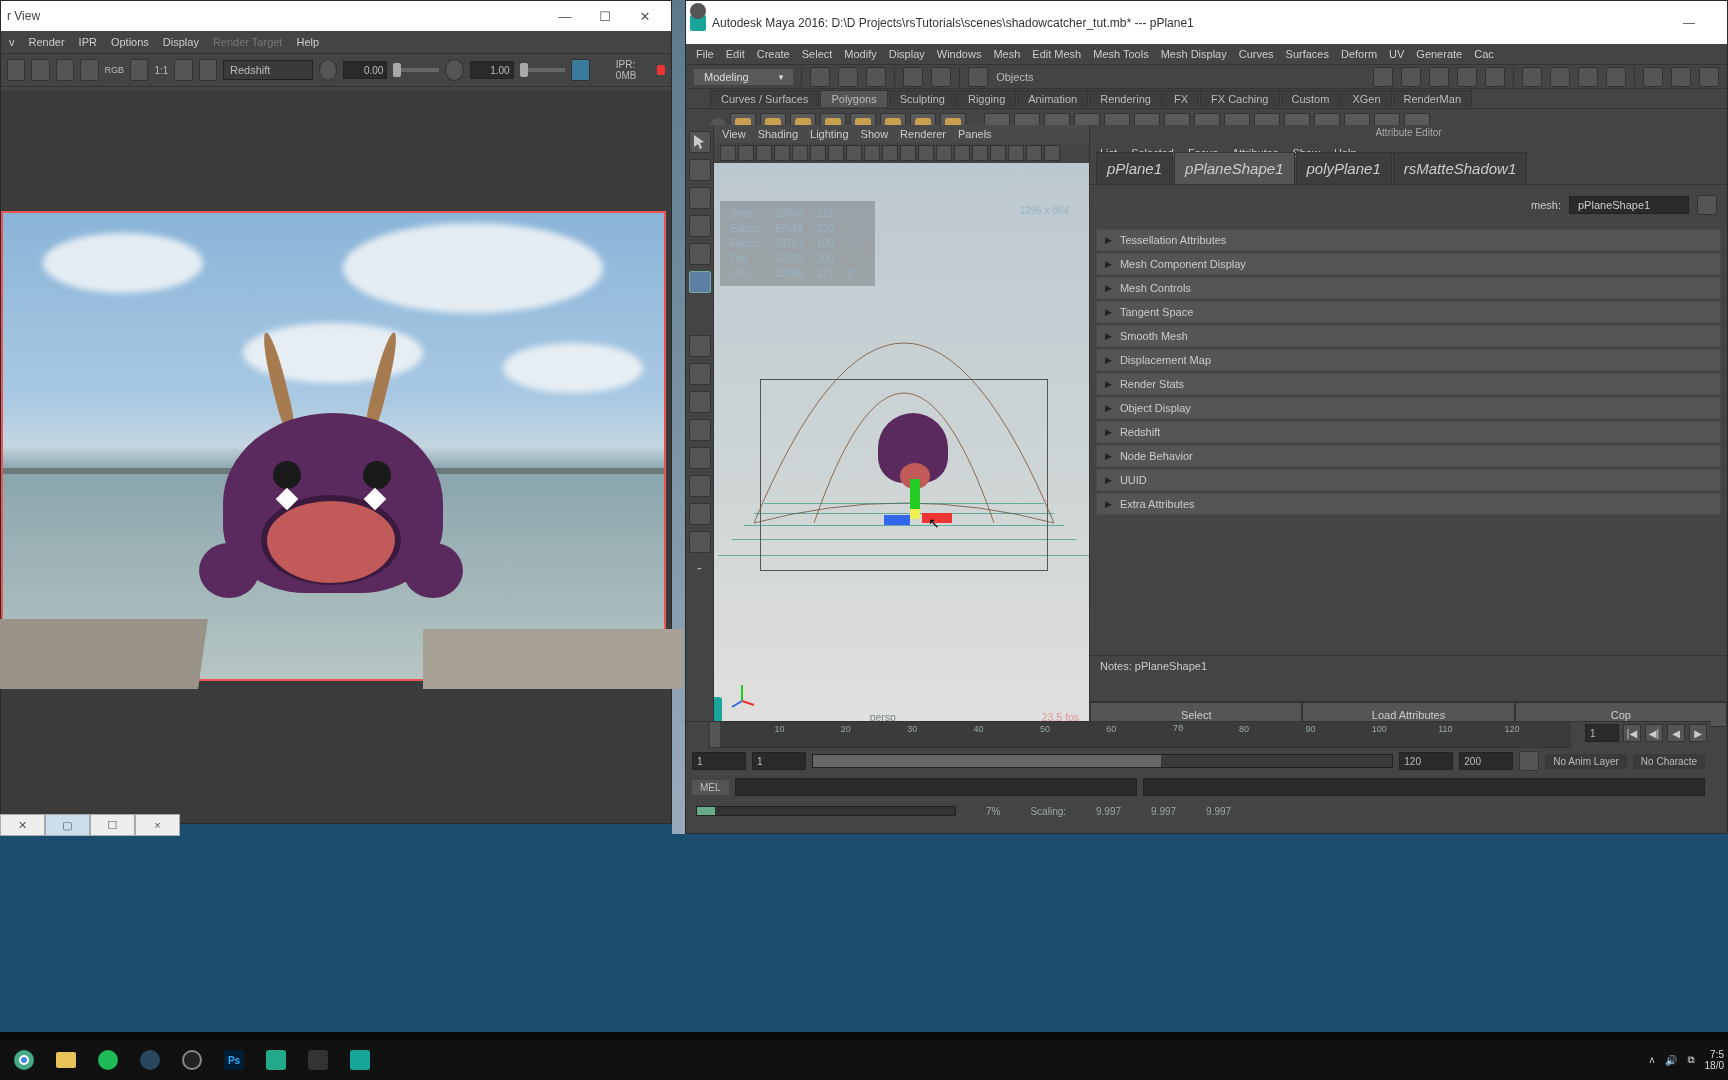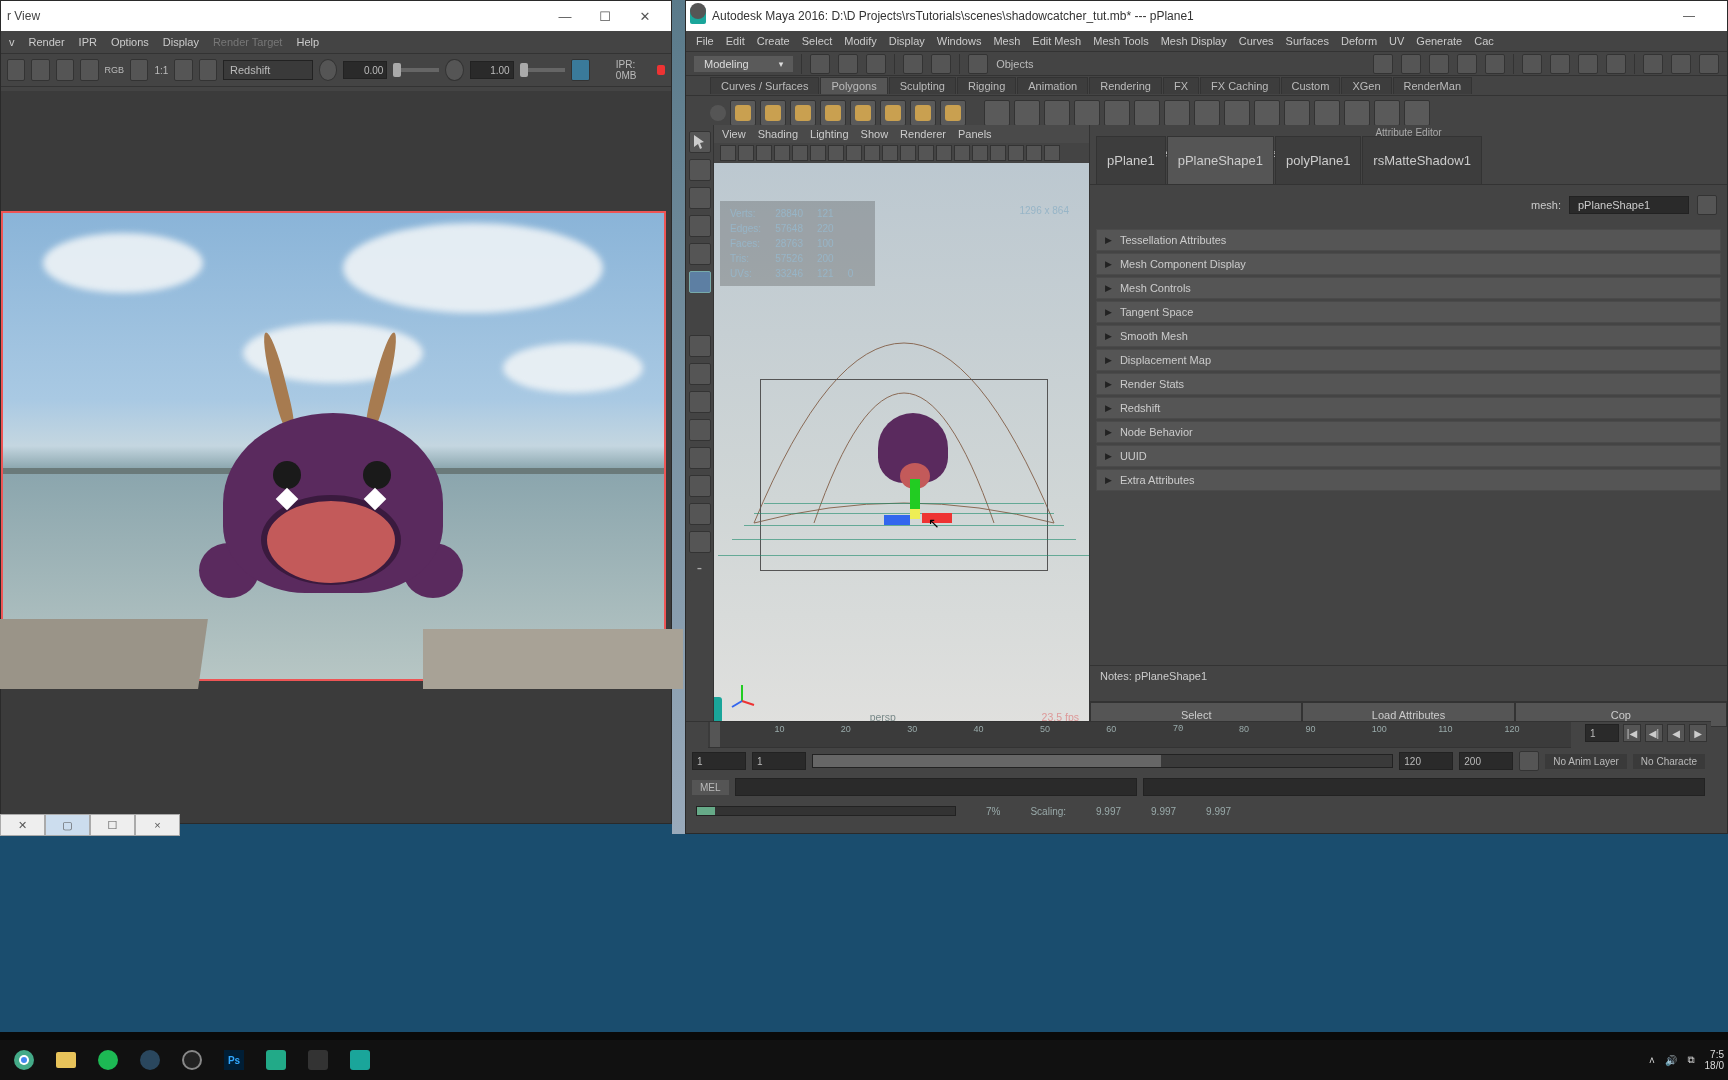--- a/index.html
+++ b/index.html
@@ -26,21 +26,21 @@
 
 .monster-body { position:absolute; left:220px; top:200px; width:220px; height:180px; background:#5a2a5e; border-radius:60% 60% 45% 45%; }
 .monster-foot { position:absolute; width:60px; height:55px; background:#5a2a5e; border-radius:50%; }
 .monster-horn { position:absolute; width:14px; height:100px; background:#a77b50; border-radius:50% 50% 30% 30%; }
 .monster-eye { position:absolute; width:28px; height:28px; background:#1a1a1a; border-radius:50%; }
 .monster-mouth { position:absolute; left:258px; top:282px; width:140px; height:90px; background:#c35a5a; border-radius:50%; border:6px solid #3a1a3e; border-bottom-width:2px; }
 .monster-tooth { position:absolute; width:16px; height:16px; background:#fff; }
 
 
 #maya { position:absolute; left:685px; top:0; right:0; height:834px; background:#444; border:1px solid #2a2a2a; }
-#maya-title { height:30px; background:#fff; color:#333; display:flex; align-items:center; padding:0 4px; font-size:12px; }
+#maya-title { height:43px; background:#fff; color:#333; display:flex; align-items:center; padding:0 4px; font-size:12px; }
 #maya-title .logo { width:16px; height:16px; background:#1aa59a; border-radius:2px; margin-right:6px; }
 #maya-title .spacer { flex:1; }
 #maya-menu { height:20px; background:#444; display:flex; align-items:center; gap:12px; padding:0 10px; color:#ccc; font-size:11px; }
 #maya-status { height:24px; background:#444; border-top:1px solid #333; display:flex; align-items:center; gap:8px; padding:0 8px; color:#bbb; font-size:11px; }
 .modebox { background:#5a5a5a; padding:2px 10px; color:#ddd; display:flex; align-items:center; gap:30px; }
 .modebox::after { content:"▾"; font-size:9px; }
 .sep { width:1px; height:20px; background:#333; }
 .mbtn { width:20px; height:20px; background:#555; border:1px solid #333; border-radius:2px; }
 #maya-shelftabs { height:20px; background:#444; border-top:1px solid #333; display:flex; align-items:center; padding-left:24px; color:#bbb; font-size:11px; }
 .shtab { padding:2px 10px; background:#3d3d3d; border:1px solid #333; border-bottom:none; margin-right:1px; }
@@ -67,28 +67,28 @@
 .gridln { position:absolute; background:#1a8a6a; height:1px; opacity:.6; }
 .mini-monster { position:absolute; left:164px; top:250px; width:70px; height:70px; background:#5a2a5e; border-radius:55% 55% 40% 40%; }
 #vp-footer { position:absolute; bottom:4px; left:0; right:0; display:flex; justify-content:space-between; padding:0 10px; color:#7a8a8a; font-size:10.5px; }
 #vp-axisicon { position:absolute; left:14px; bottom:18px; width:28px; height:28px; }
 
 
 #attr { flex:1; background:#444; display:flex; flex-direction:column; color:#ccc; font-size:11px; }
 #attr-head { height:18px; text-align:center; color:#aaa; font-size:10px; padding-top:2px; }
 #attr-menu { height:20px; display:flex; align-items:center; gap:14px; padding:0 10px; }
 #attr-tabs { height:22px; display:flex; align-items:flex-end; padding:0 6px; border-bottom:1px solid #333; }
-.atab { padding:16px 10px; background:#3d3d3d; border:1px solid #333; border-bottom:none; margin-right:1px; font-size:13px; }
+.atab { padding:7px 10px; background:#3d3d3d; border:1px solid #333; border-bottom:none; margin-right:1px; font-size:15px;font-style:italic; }
 .atab.active { background:#555; }
 #attr-mesh { height:40px; display:flex; align-items:center; justify-content:flex-end; gap:8px; padding:0 10px; }
 .fieldbox { background:#2a2a2a; border:1px solid #222; padding:2px 8px; width:120px; color:#ccc; font-size:11px; }
 #attr-sections { flex:1; overflow:auto; padding:4px 6px; }
 .asec { background:#555; margin-bottom:2px; padding:4px 8px; display:flex; align-items:center; gap:8px; border:1px solid #4a4a4a; }
 .asec::before { content:"▶"; font-size:9px; color:#222; }
-#attr-notes { height:36px; padding:4px 10px; border-top:1px solid #333; }
+#attr-notes { height:46px; padding:4px 10px; border-top:1px solid #333; }
 #attr-btns { height:26px; display:flex; border-top:1px solid #333; }
 .abtn { flex:1; background:#555; border:1px solid #333; display:flex; align-items:center; justify-content:center; font-size:11px; }
 
 
 #timeline { position:absolute; left:0; right:16px; bottom:0; height:112px; background:#444; border-top:1px solid #333; color:#bbb; font-size:10px; }
 #tl-ruler { height:26px; position:relative; background:#3b3b3b; border-bottom:1px solid #333; margin-left:22px; margin-right:140px; }
 .tick { position:absolute; top:2px; font-size:9px; color:#9aa; }
 #tl-frame { position:absolute; right:4px; top:2px; display:flex; gap:4px; align-items:center; }
 .playbtn { width:18px; height:18px; background:#555; border:1px solid #333; color:#ccc; font-size:10px; display:flex; align-items:center; justify-content:center; }
 #tl-range { height:26px; display:flex; align-items:center; gap:6px; padding:0 6px; }
@@ -465,20 +465,23 @@
         <div class="asec">
             <span>Smooth Mesh</span>
           </div>
         <div class="asec">
             <span>Displacement Map</span>
           </div>
         <div class="asec">
             <span>Render Stats</span>
           </div>
         <div class="asec">
+            <span>Object Display</span>
+          </div>
+        <div class="asec">
             <span>Redshift</span>
           </div>
         <div class="asec">
             <span>Node Behavior</span>
           </div>
         <div class="asec">
             <span>UUID</span>
           </div>
         <div class="asec">
             <span>Extra Attributes</span>

